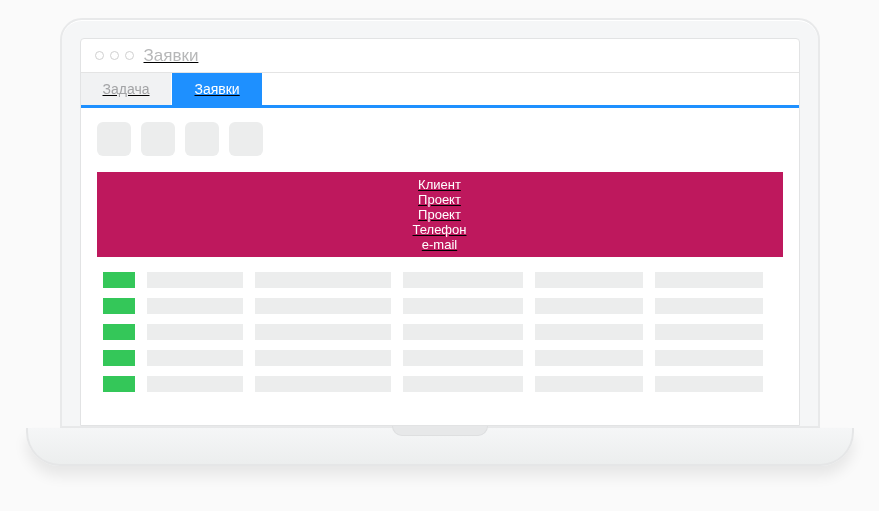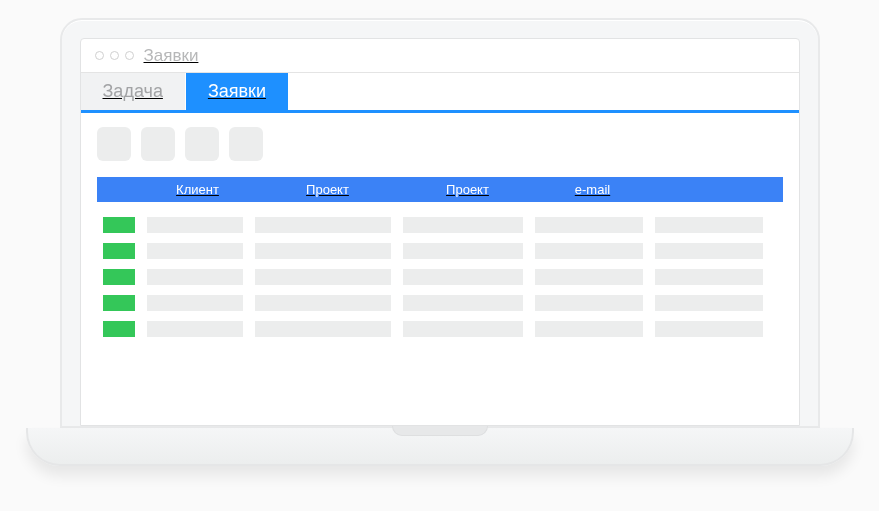--- a/index.html
+++ b/index.html
@@ -58,21 +58,21 @@
       font-size: 17px;
       font-weight: 400;
     }
     .tabs {
       display: flex;
       border-bottom: 3px solid #1e90ff;
       background: #fff;
     }
     .tab {
       padding: 8px 22px;
-      font-size: 18px;
+      font-size: 14px;
       color: #a2a3a5;
       background: #f1f2f3;
       cursor: pointer;
       border-right: 1px solid #fff;
     }
     .tab.active {
       background: #1e90ff;
       color: #ffffff;
     }
     .content { padding: 14px 16px; }
@@ -83,26 +83,27 @@
     }
     .toolbar-btn {
       width: 34px;
       height: 34px;
       background: #eceded;
       border-radius: 6px;
       cursor: pointer;
     }
     .table-header {
       display: flex;
-      background: #3b82f6;
+      background: #be185d;
       color: #fff;
       font-size: 13px;
       padding: 5px 6px;
       border-radius: 0;
       align-items: center;
+      flex-direction: column;
     }
     .col-status { width: 40px; }
     .col-client { width: 110px; text-align: center; }
     .col-project { width: 150px; text-align: center; }
     .col-service { width: 130px; text-align: center; }
     .col-phone  { width: 120px; text-align: center; }
     .col-email  { width: 120px; text-align: center; }
     .table-body { margin-top: 10px; }
     .row {
       display: flex;
@@ -174,20 +175,21 @@
           <div class="toolbar-btn"></div>
           <div class="toolbar-btn"></div>
           <div class="toolbar-btn"></div>
         </div>
 
         <div class="table-header">
           <div class="col-status"></div>
           <div class="col-client">Клиент</div>
           <div class="col-project">Проект</div>
           <div class="col-service">Проект</div>
+          <div class="col-phone">Телефон</div>
           <div class="col-email">e-mail</div>
         </div>
 
         <div class="table-body" id="table-body">
             <div class="row">
               <div class="status-chip"></div>
               <div class="cell-ph ph-client"></div>
               <div class="cell-ph ph-project"></div>
               <div class="cell-ph ph-service"></div>
               <div class="cell-ph ph-phone"></div>

